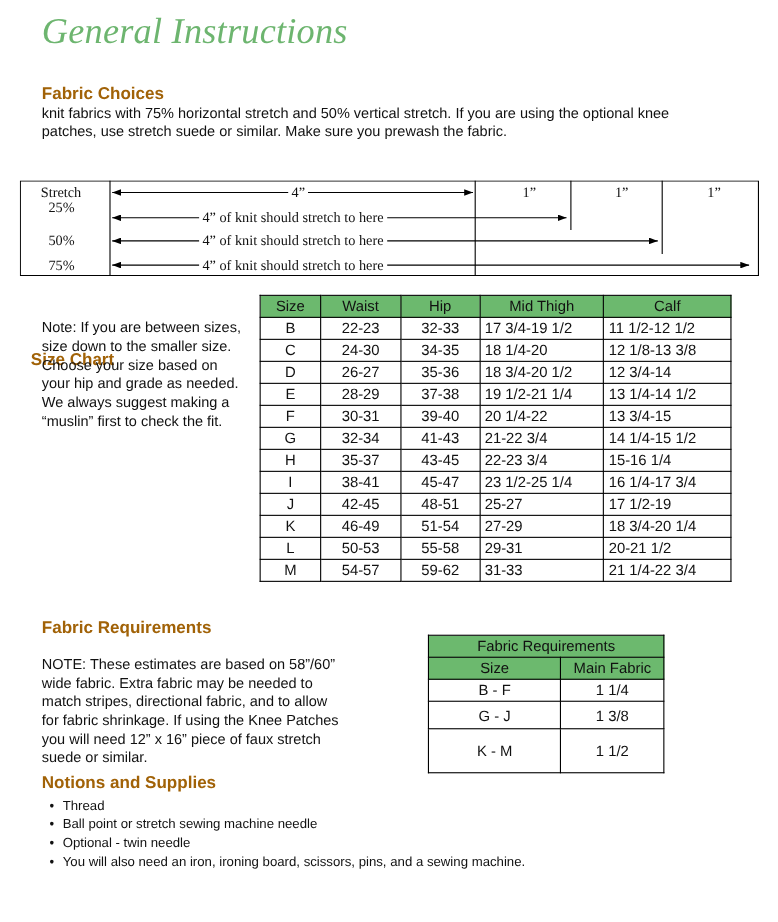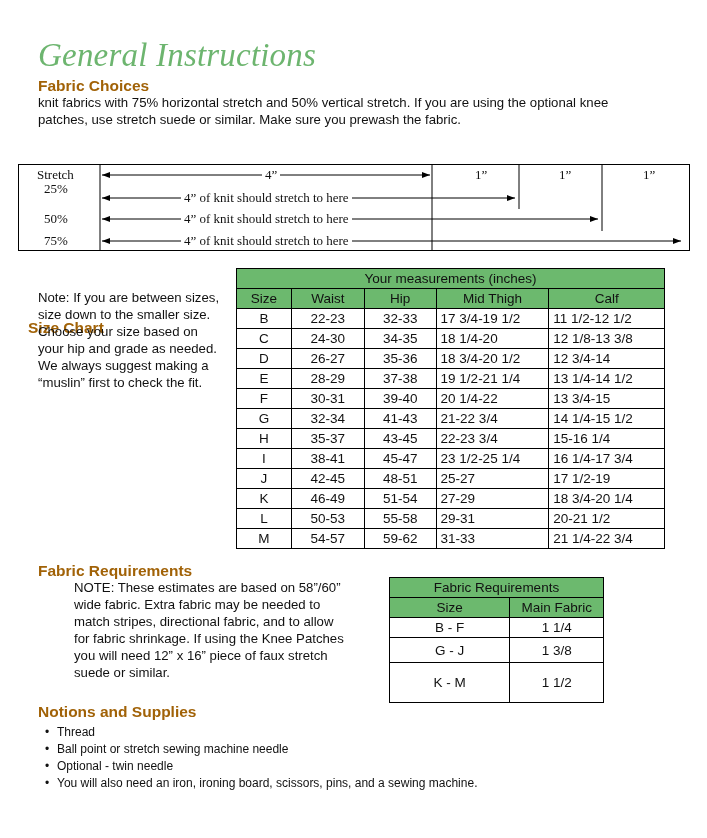--- a/index.html
+++ b/index.html
@@ -1,21 +1,21 @@
 <!DOCTYPE html>
 <html><head>
 <meta charset="utf-8">
 <style>
   html, body { margin: 0; padding: 0; background: #ffffff; }
   body {
     width: 707px; height: 838px; position: relative; overflow: hidden;
     font-family: "Liberation Sans", sans-serif; color: #111;
   }
   .title {
-    position: absolute; left: 38px; top: 37px;
+    position: absolute; left: 38px; top: 11px;
     font-family: "Liberation Serif", serif; font-style: italic;
     font-size: 33px; color: #6db56f; letter-spacing: 0.2px; margin: 0; font-weight: normal;
   }
   .h2 {
     position: absolute; font-weight: bold; font-size: 15.5px; margin: 0; color: #a16207;
   }
   .para {
     position: absolute; font-size: 13.2px; line-height: 17px; margin: 0; color: #111;
   }
   
@@ -100,23 +100,20 @@
 
 <table class="grid" id="size-table" style="left:236px; top:268px; width:429px;">
   <colgroup>
     <col style="width:55px">
       <col style="width:73px">
       <col style="width:72px">
       <col style="width:113px">
       <col style="width:116px">
   </colgroup>
   <thead>
-    <tr>
-        <th colspan="5" class="c">Your measurements (inches)</th>
-      </tr>
     <tr id="size-head">
         <th class="c">Size</th>
         <th class="c">Waist</th>
         <th class="c">Hip</th>
         <th class="c">Mid Thigh</th>
         <th class="c">Calf</th>
       </tr>
   </thead>
   <tbody id="size-body">
       <tr>
@@ -200,21 +197,21 @@
         <td class="c">M</td>
         <td class="c">54-57</td>
         <td class="c">59-62</td>
         <td class="l">31-33</td>
         <td class="l">21 1/4-22 3/4</td>
       </tr>
     </tbody>
 </table>
 
 <h2 class="h2" style="left:38px; top:562px;">Fabric Requirements</h2>
-<div class="para" style="left:38px; top:579px;margin-left:36px;">
+<div class="para" style="left:38px; top:595px;">
   <div>NOTE: These estimates are based on 58”/60”</div>
   <div>wide fabric.  Extra fabric may be needed to</div>
   <div>match stripes, directional fabric, and to allow</div>
   <div>for fabric shrinkage. If using the Knee Patches</div>
   <div>you will need 12” x 16” piece of faux stretch</div>
   <div>suede or similar.</div>
 </div>
 
 <table class="grid" style="left:389px; top:577px; width:215px;">
   <colgroup>

